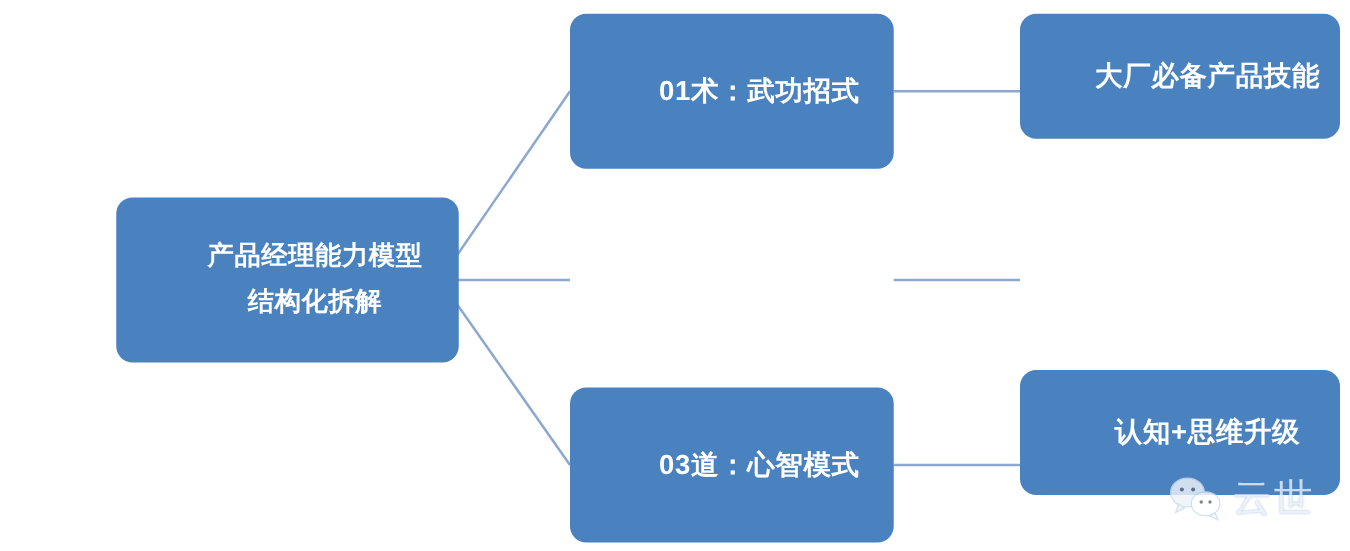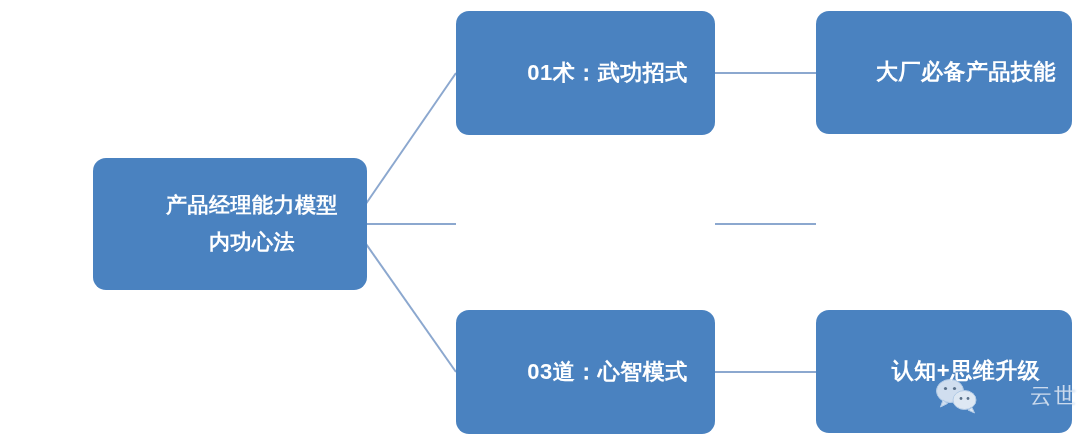--- a/index.html
+++ b/index.html
@@ -62,68 +62,67 @@
     height: 124px;
     font-size: 22px;
   }
   #node-mid-1 { top: 11px; }
   #node-mid-2 { top: 161px; }
   #node-mid-3 { top: 310px; }
   
   .right {
     left: 816px;
     width: 256px;
-    height: 123px;
+    height: 100px;
     font-size: 22px;
   }
   #node-right-1 { top: 11px; }
   #node-right-2 { top: 161px; }
-  #node-right-3 { top: 310px; }
+  #node-right-3 { top: 296px; }
   #node-right-2 .line { padding: 1px 0; }
 
   
   #watermark {
     position: absolute;
     left: 935px;
     top: 378px;
     display: flex;
     align-items: center;
     gap: 7px;
     opacity: 0.82;
     z-index: 3;
     pointer-events: none;
   }
   #watermark .wm-text {
     color: #e8eef7;
-    font-size: 22px;
+    font-size: 31px;
     font-weight: normal;
     letter-spacing: 2px;
     text-shadow: 0 0 2px rgba(74,130,192,0.6);
-    margin-left: 44px;
   }
 </style>
 </head>
 <body>
 
 <div id="canvas">
 
   <svg id="connectors" viewBox="0 0 1080 441" width="1080" height="441">
 
     <line x1="352" y1="224" x2="456" y2="73" stroke="#8CA8CF" stroke-width="2"></line>
     <line x1="352" y1="224" x2="456" y2="224" stroke="#8CA8CF" stroke-width="2"></line>
     <line x1="352" y1="224" x2="456" y2="372" stroke="#8CA8CF" stroke-width="2"></line>
 
     <line x1="715" y1="73" x2="816" y2="73" stroke="#8CA8CF" stroke-width="2"></line>
     <line x1="715" y1="224" x2="816" y2="224" stroke="#8CA8CF" stroke-width="2"></line>
     <line x1="715" y1="372" x2="816" y2="372" stroke="#8CA8CF" stroke-width="2"></line>
   </svg>
 
   <div class="node" id="node-root">
     <span class="line">产品经理能力模型</span>
-    <span class="line">内功心法</span>
+    <span class="line">结构化拆解</span>
   </div>
 
   <div class="node mid" id="node-mid-1">
     <span class="line">01术：武功招式</span>
   </div>
   <div class="node mid" id="node-mid-3">
     <span class="line">03道：心智模式</span>
   </div>
 
   <div class="node right" id="node-right-1">

